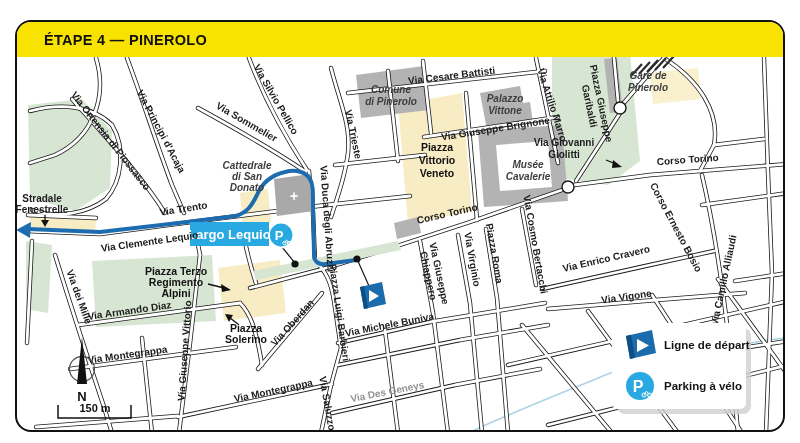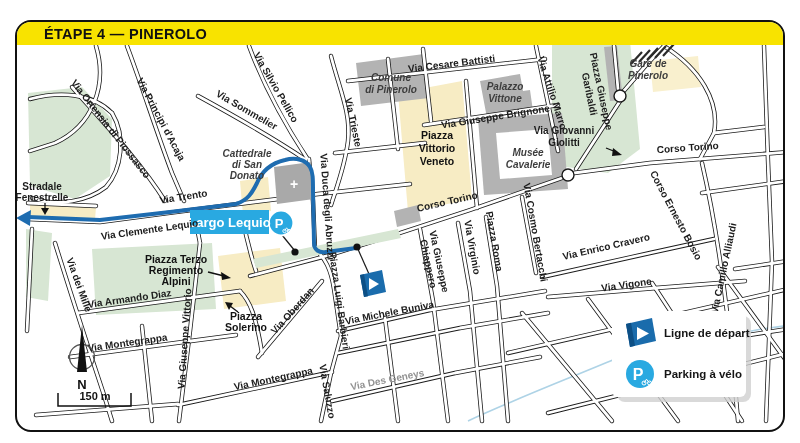--- a/index.html
+++ b/index.html
@@ -1,19 +1,19 @@
 <!DOCTYPE html>
 <html><head>
 <meta charset="utf-8">
 <style>
   html,body{margin:0;padding:0;background:#fff;}
   body{width:800px;height:443px;position:relative;font-family:"Liberation Sans",sans-serif;}
   .frame{position:absolute;left:15px;top:20px;width:766px;height:408px;border:2.5px solid #111;
          border-radius:16px;overflow:hidden;background:#fff;}
-  .hdr{height:23px;background:#F8E300;display:flex;align-items:center;padding-left:27px;}
+  .hdr{height:35px;background:#F8E300;display:flex;align-items:center;padding-left:27px;}
   .hdr span{font-weight:bold;font-size:14.5px;color:#111;letter-spacing:.3px;}
   svg{display:block;}
   text{text-anchor:middle;}
   .st{font:bold 10px "Liberation Sans",sans-serif;fill:#1c1c1c;}
   .st-min{font:bold 10px "Liberation Sans",sans-serif;fill:#929292;}
   .lmk{font:italic bold 10px "Liberation Sans",sans-serif;fill:#3d3d3d;}
   .pz{font:bold 10.5px "Liberation Sans",sans-serif;fill:#111;}
   .hl{font:bold 13px "Liberation Sans",sans-serif;fill:#fff;}
   .plet{font:bold 13px "Liberation Sans",sans-serif;fill:#fff;}
   .plet-lg{font:bold 16px "Liberation Sans",sans-serif;fill:#fff;}

